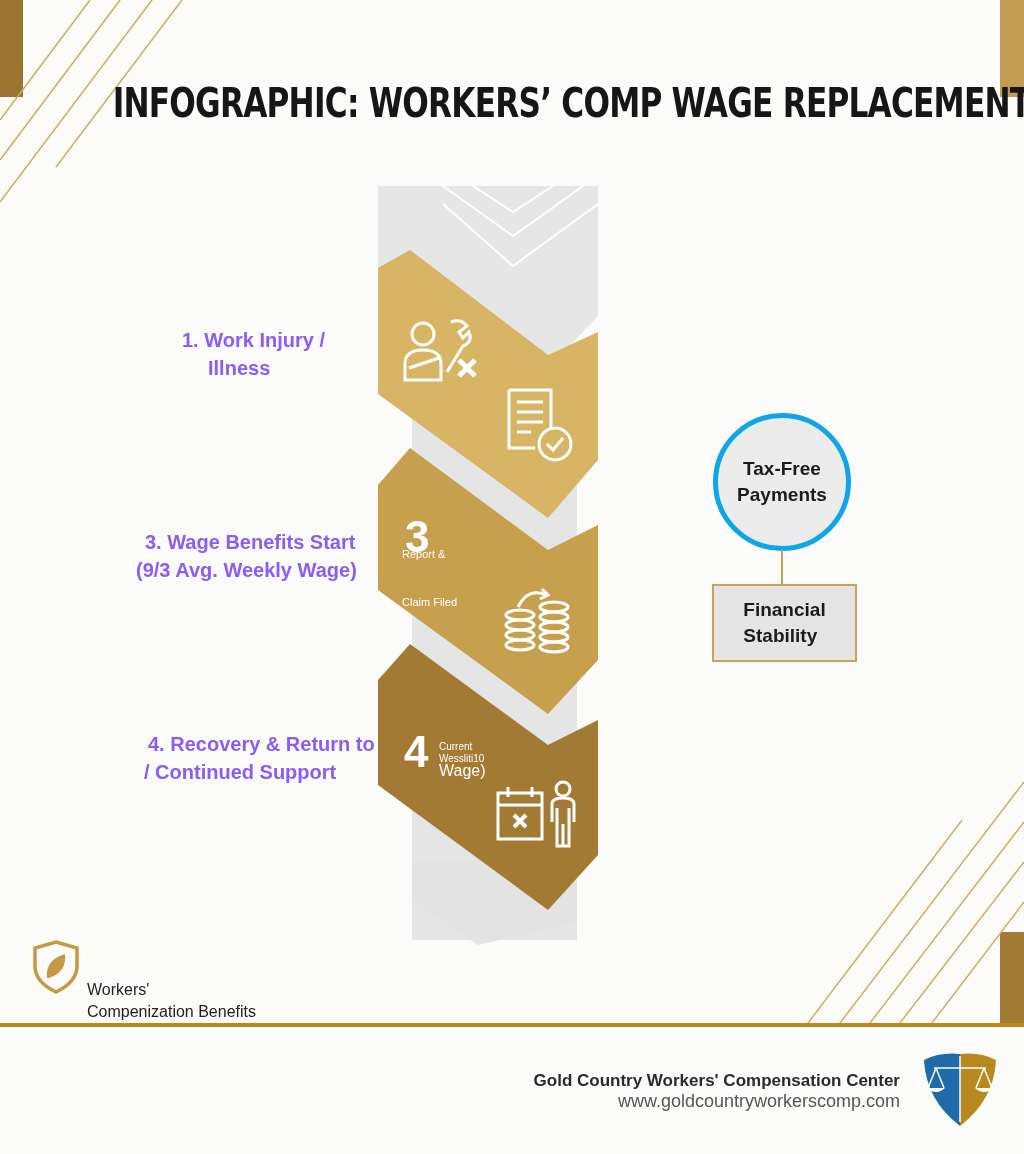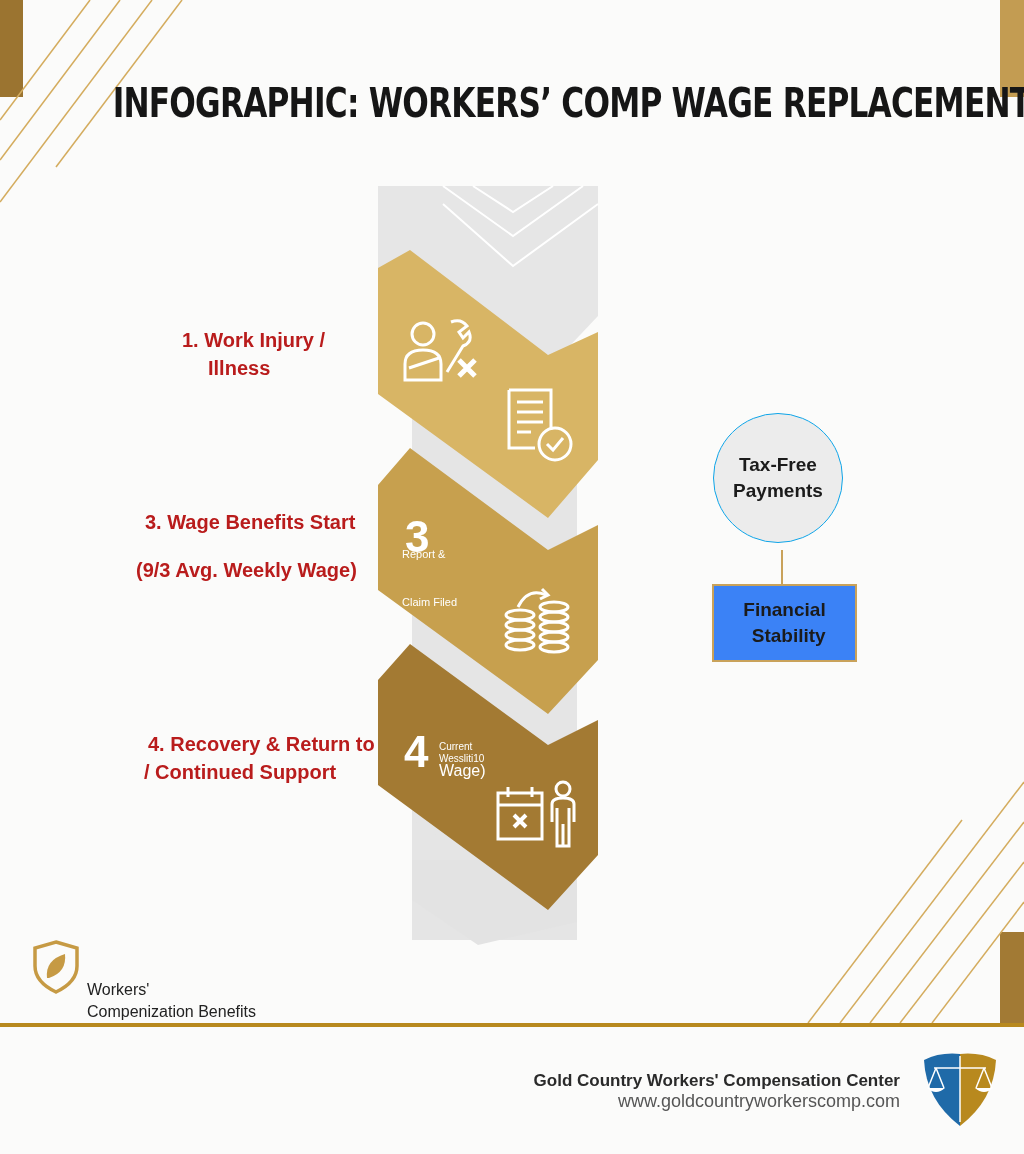--- a/index.html
+++ b/index.html
@@ -13,38 +13,38 @@
   .corner-bar-tl { left:0; top:0; width:23px; height:97px; background:#9b7430; }
   .corner-bar-tr { right:0; top:0; width:24px; height:97px; background:#c39c52; }
   .corner-bar-br { right:0; top:932px; width:24px; height:92px; background:#a27a34; }
   .title {
     left:0; width:1024px; top:80px; text-align:center;
     font-family:"DejaVu Sans", sans-serif; font-weight:bold;
     font-size:40px; letter-spacing:-1px; transform:scaleX(0.78);
     transform-origin:center; color:#161616; white-space:nowrap;
   }
   .step-label {
-    font-weight:bold; font-size:20px; line-height:27px; color:#b91c1c;
+    font-weight:bold; font-size:20px; line-height:27px; color:#8b5cf6;
   }
   .chev-num {
     color:#fff; font-weight:bold; font-size:44px; line-height:44px;
   }
   .chev-sub { color:#fff; font-size:11px; line-height:14px; }
   .circle {
     left:713px; top:413px; width:128px; height:128px; border-radius:50%;
-    border:1px solid #0ea5e9; background:#ececec;
+    border:5px solid #0ea5e9; background:#ececec;
     display:flex; align-items:center; justify-content:center; text-align:center;
     font-weight:bold; font-size:19px; line-height:26px; color:#1b1b1b;
     box-sizing:content-box;
   }
   .connector { left:781px; top:550px; width:2px; height:34px; background:#c9a25a; }
   .box {
     left:712px; top:584px; width:141px; height:74px; border:2px solid #c9a25a;
-    background:#3b82f6; display:flex; align-items:center; justify-content:center;
-    text-align:right; font-weight:bold; font-size:19px; line-height:26px; color:#1b1b1b;
+    background:#e5e5e5; display:flex; align-items:center; justify-content:center;
+    text-align:left; font-weight:bold; font-size:19px; line-height:26px; color:#1b1b1b;
   }
   .badge-text { left:87px; top:946px; font-size:16px; line-height:22px; color:#222;margin-top:33px; }
   .footer-line { left:0; top:1023px; width:1024px; height:4px; background:#b8891e; }
   .footer-org { right:124px; top:1071px; font-weight:bold; font-size:17px; color:#2a2a2a; text-align:center; }
   .footer-url { right:124px; top:1091px; font-size:18px; color:#555; text-align:center; }
 </style>
 </head>
 <body>
 
 <div class="abs corner-bar-tl"></div>
@@ -144,21 +144,21 @@
 <div class="abs chev-sub" style="left:402px;top:595px">Claim Filed</div>
 
 <div class="abs chev-num" style="left:404px;top:730px">4</div>
 <div class="abs chev-sub" style="left:439px;top:741px;font-size:10px;line-height:12px">Current</div>
 <div class="abs chev-sub" style="left:439px;top:753px;font-size:10px;line-height:12px">Wessliti10</div>
 <div class="abs chev-sub" style="left:439px;top:765px;font-size:16px;line-height:12px">Wage)</div>
 
 <div class="abs step-label" style="left:182px;top:327px">1. Work Injury /</div>
 <div class="abs step-label" style="left:208px;top:355px">Illness</div>
 
-<div class="abs step-label" style="left:145px;top:509px">3. Wage Benefits Start</div>
+<div class="abs step-label" style="left:145px;top:529px">3. Wage Benefits Start</div>
 <div class="abs step-label" style="left:136px;top:557px">(9/3 Avg. Weekly Wage)</div>
 
 <div class="abs step-label" style="left:148px;top:731px">4. Recovery &amp; Return to</div>
 <div class="abs step-label" style="left:144px;top:759px">/ Continued Support</div>
 
 <div class="abs circle">
   <div>
     <div>Tax-Free</div>
     <div>Payments</div>
   </div>

